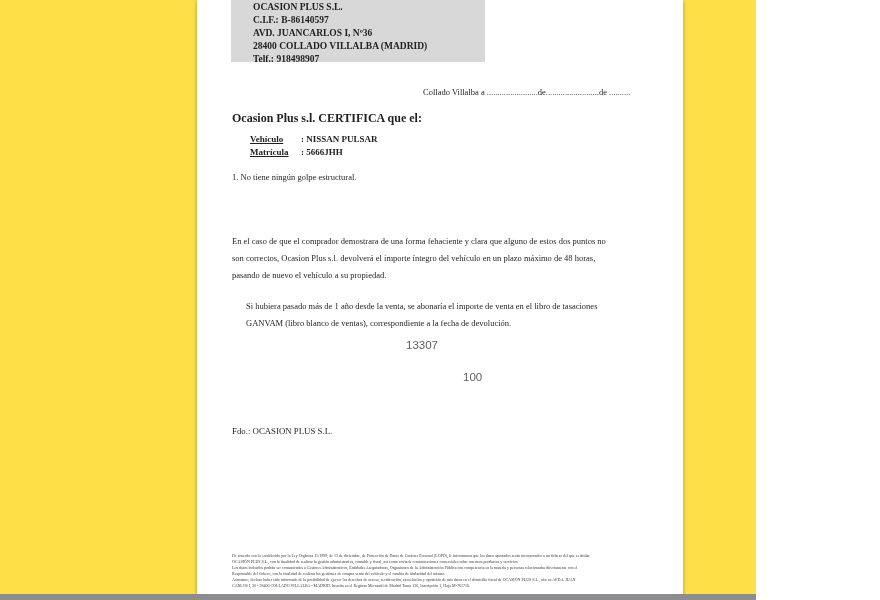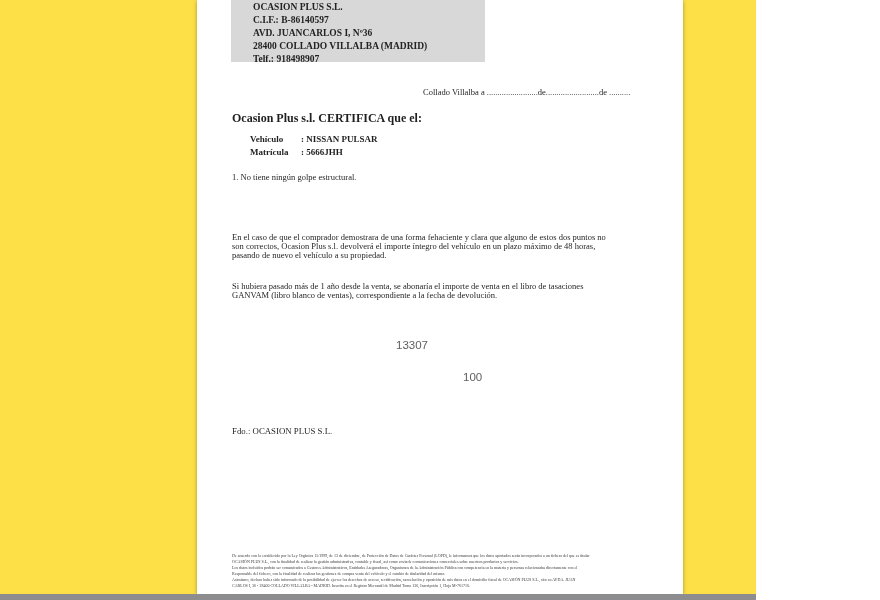--- a/index.html
+++ b/index.html
@@ -24,35 +24,35 @@
   }
   .letterhead-text {
     position:absolute; left:22px; top:1px;
     font-weight:bold; font-size:9.5px; line-height:13px;
     white-space:pre; color:#222;
   }
   .date-line { position:absolute; left:226px; top:87px; font-size:8.5px; white-space:pre; }
   .certify-line { position:absolute; left:35px; top:111px; font-size:12px; font-weight:bold; white-space:pre; }
   .kv-row { position:absolute; left:35px; font-size:9px; font-weight:bold; white-space:pre; }
   .kv-row .kv-label { display:inline-block; min-width:51px; }
-  .kv-row .kv-label span { }
+  .kv-row .kv-label span { text-decoration:underline; }
   .row-vehicle { top:124px; }
   .row-plate { top:137px; }
   .point { position:absolute; left:35px; font-size:8.5px; white-space:pre;text-align:center; }
   .point-1 { top:172px; }
   .point-2 { top:193px; }
-  .para { position:absolute; left:35px; font-size:8.5px; line-height:9px; white-space:pre; }
+  .para { position:absolute; left:35px; font-size:8.5px; line-height:17px; white-space:pre; }
   .para-refund { top:233px; }
   .para-exchange { top:278px; }
-  .para-ganvam { top:282px; }
+  .para-ganvam { top:298px;margin-left:14px; }
   .stamp-value {
     position:absolute; font-family:"Liberation Sans", sans-serif;
     font-size:11.5px; color:#5f5f5f; filter:none;
   }
-  .stamp-km { left:199px; top:339px; }
+  .stamp-km { left:209px; top:339px; }
   .stamp-pct { left:266px; top:324px;margin-top:47px; }
   .signature-line { position:absolute; left:35px; top:426px; font-size:8.8px; font-weight:normal; white-space:pre; }
   .legal-notice {
     position:absolute; left:35px; top:553px; width:440px;
     font-size:4px; line-height:5.9px; white-space:pre; color:#3a3a3a;
   }
 </style>
 </head>
 <body>
 

